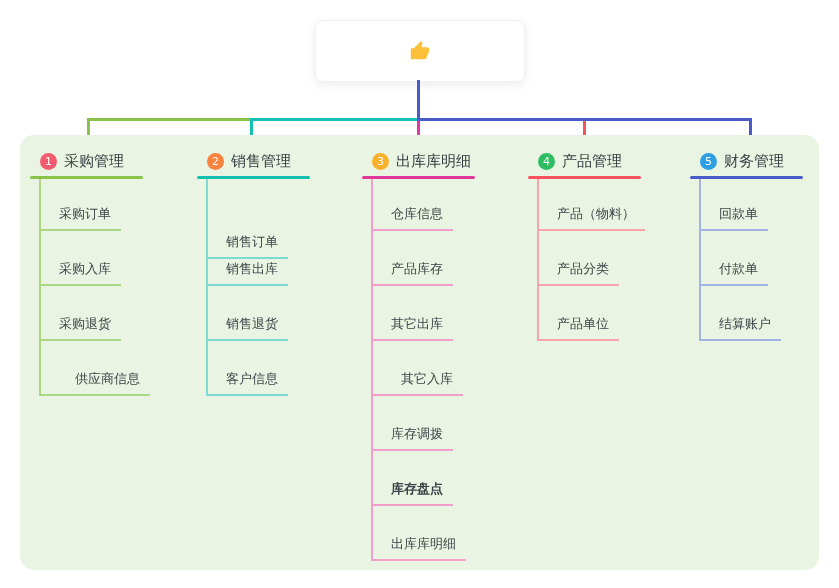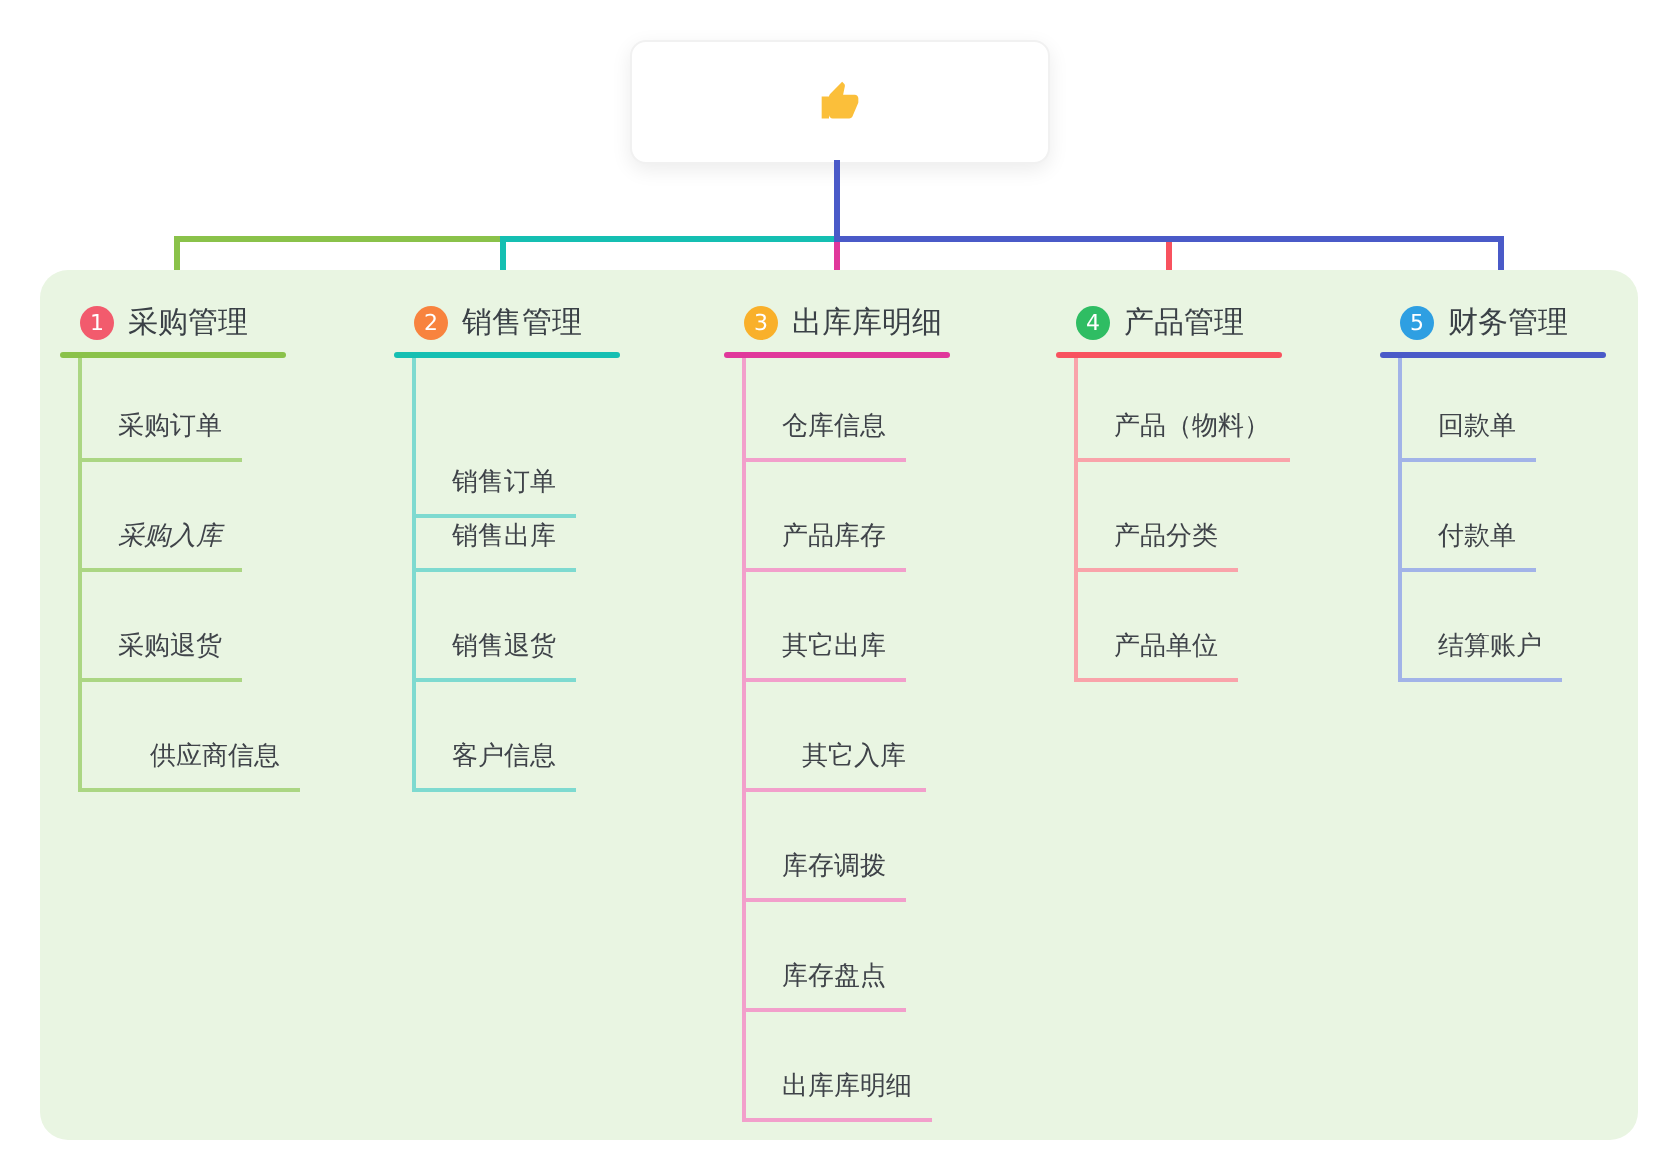--- a/index.html
+++ b/index.html
@@ -44,21 +44,21 @@
     color:#ffffff;font-size:11px;line-height:1;
   }
   .bline{position:absolute;top:41px;width:113px;height:3px;border-radius:2px;}
   .vline{position:absolute;top:44px;width:2px;}
   .v3{height:162px;} .v4{height:217px;} .v7{height:382px;}
   .child{
     position:absolute;padding:0 10px 6px 20px;border-bottom:2px solid;
     font-size:13px;line-height:19px;color:#3f4349;white-space:nowrap;
   }
   .r0{top:69px;} .r1{top:124px;} .r2{top:179px;} .r3{top:234px;}
-  .r4{top:289px;} .r5{top:344px;} .r6{top:399px;}
+  .r4{top:289px;} .r5{top:344px;font-weight:bold;} .r6{top:399px;}
   
   .c1 .btitle,.c1 .bline{left:10px;}  .c1 .vline,.c1 .child{left:19px;}
   .c2 .btitle,.c2 .bline{left:177px;} .c2 .vline,.c2 .child{left:186px;}
   .c3 .btitle,.c3 .bline{left:342px;} .c3 .vline,.c3 .child{left:351px;}
   .c4 .btitle,.c4 .bline{left:508px;} .c4 .vline,.c4 .child{left:517px;}
   .c5 .btitle,.c5 .bline{left:670px;} .c5 .vline,.c5 .child{left:679px;}
 </style>
 </head>
 <body>
 
@@ -81,21 +81,21 @@
 <div class="panel">
 
   <div class="col c1">
     <div class="btitle">
       <span class="badge" style="background-color: rgb(242, 91, 109);">1</span>
       <span>采购管理</span>
     </div>
     <div class="bline" style="background-color: rgb(138, 194, 74);"></div>
     <div class="vline v4" style="background-color: rgb(171, 214, 131);"></div>
     <div class="child r0" style="border-bottom-color: rgb(171, 214, 131);">采购订单</div>
-    <div class="child r1" style="border-bottom-color: rgb(171, 214, 131); font-style: italic;">采购入库</div>
+    <div class="child r1" style="border-bottom-color: rgb(171, 214, 131);">采购入库</div>
     <div class="child r2" style="border-bottom-color: rgb(171, 214, 131); text-align: right;">采购退货</div>
     <div class="child r3" style="border-bottom-color: rgb(171, 214, 131); padding-left: 36px;">供应商信息</div>
   </div>
 
   <div class="col c2">
     <div class="btitle">
       <span class="badge" style="background-color: rgb(248, 131, 62);">2</span>
       <span>销售管理</span>
     </div>
     <div class="bline" style="background-color: rgb(21, 191, 178);"></div>
@@ -124,21 +124,21 @@
 
   <div class="col c4">
     <div class="btitle">
       <span class="badge" style="background-color: rgb(47, 189, 99);">4</span>
       <span>产品管理</span>
     </div>
     <div class="bline" style="background-color: rgb(248, 82, 95);"></div>
     <div class="vline v3" style="background-color: rgb(249, 163, 170);"></div>
     <div class="child r0" style="border-bottom-color: rgb(249, 163, 170);">产品（物料）</div>
     <div class="child r1" style="border-bottom-color: rgb(249, 163, 170);">产品分类</div>
-    <div class="child r2" style="border-bottom-color: rgb(249, 163, 170);">产品单位</div>
+    <div class="child r2" style="border-bottom-color: rgb(249, 163, 170); font-family: Liberation Serif, serif;">产品单位</div>
   </div>
 
   <div class="col c5">
     <div class="btitle">
       <span class="badge" style="background-color: rgb(46, 159, 226);">5</span>
       <span>财务管理</span>
     </div>
     <div class="bline" style="background-color: rgb(74, 90, 200);"></div>
     <div class="vline v3" style="background-color: rgb(162, 179, 232);"></div>
     <div class="child r0" style="border-bottom-color: rgb(162, 179, 232);">回款单</div>

